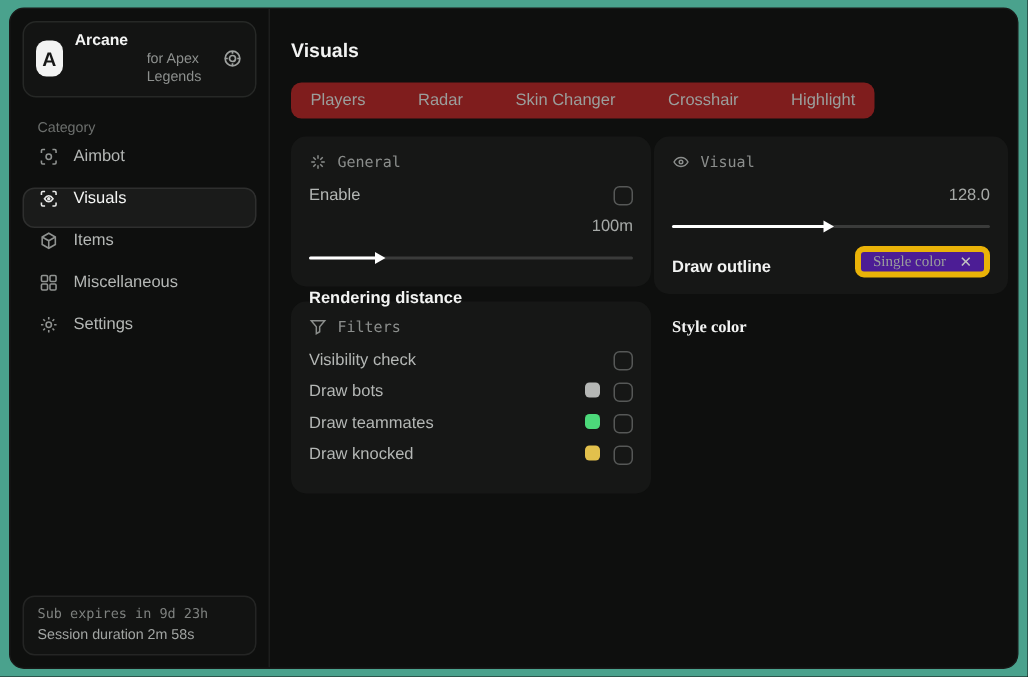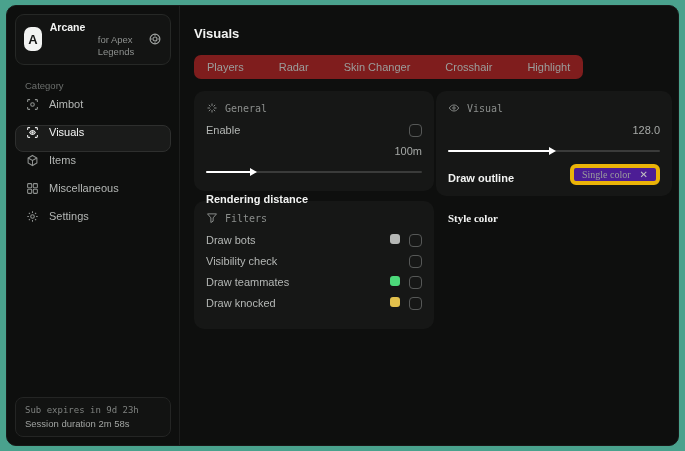--- a/index.html
+++ b/index.html
@@ -238,29 +238,29 @@
           <div class="panel-head">
             <span class="icn">
               <svg width="12" height="12" viewBox="0 0 16 16" fill="none" stroke="currentColor" stroke-width="1.3">
                 <path d="M2 2.5h12L9.5 7.8v4.4l-3 1.8V7.8z"></path>
               </svg>
             </span>
             <span>Filters</span>
           </div>
 
           <div class="row">
+            <span>Visibility check</span>
+            <span class="spacer"></span>
+            <span class="checkbox"></span>
+          </div>
+
+          <div class="row">
             <span>Draw bots</span>
             <span class="spacer"></span>
             <span class="swatch" style="background: rgb(181, 183, 181);"></span>
-            <span class="checkbox"></span>
-          </div>
-
-          <div class="row">
-            <span>Visibility check</span>
-            <span class="spacer"></span>
             <span class="checkbox"></span>
           </div>
 
           <div class="row">
             <span>Draw teammates</span>
             <span class="spacer"></span>
             <span class="swatch" style="background: rgb(76, 217, 122);"></span>
             <span class="checkbox"></span>
           </div>
 

